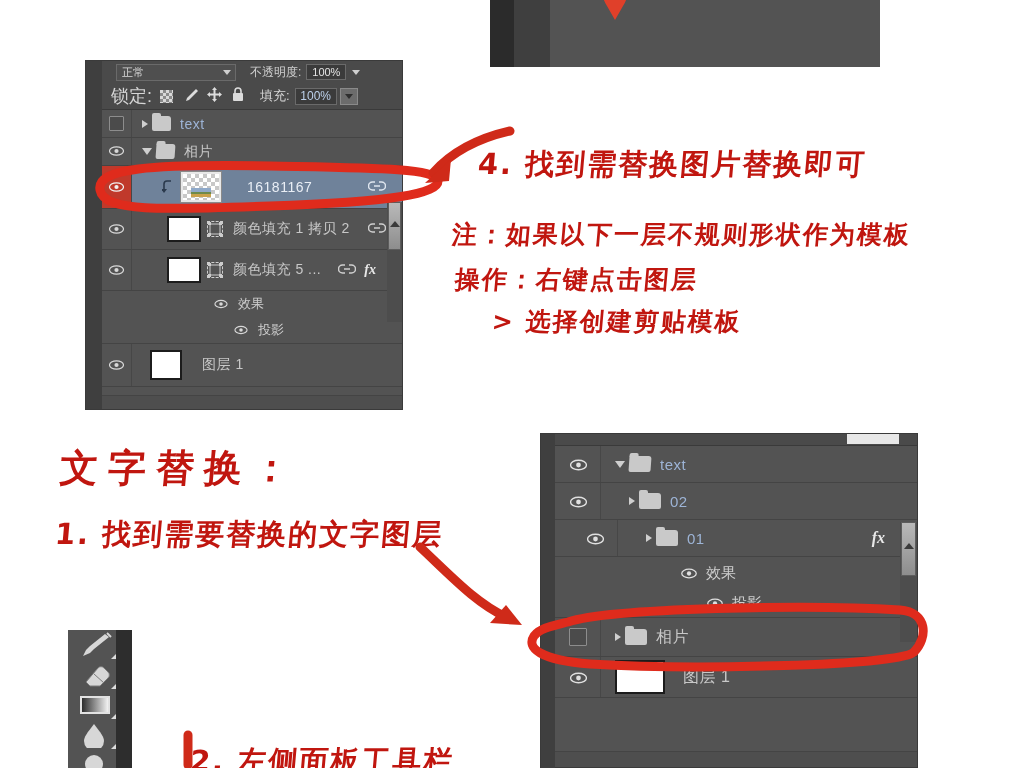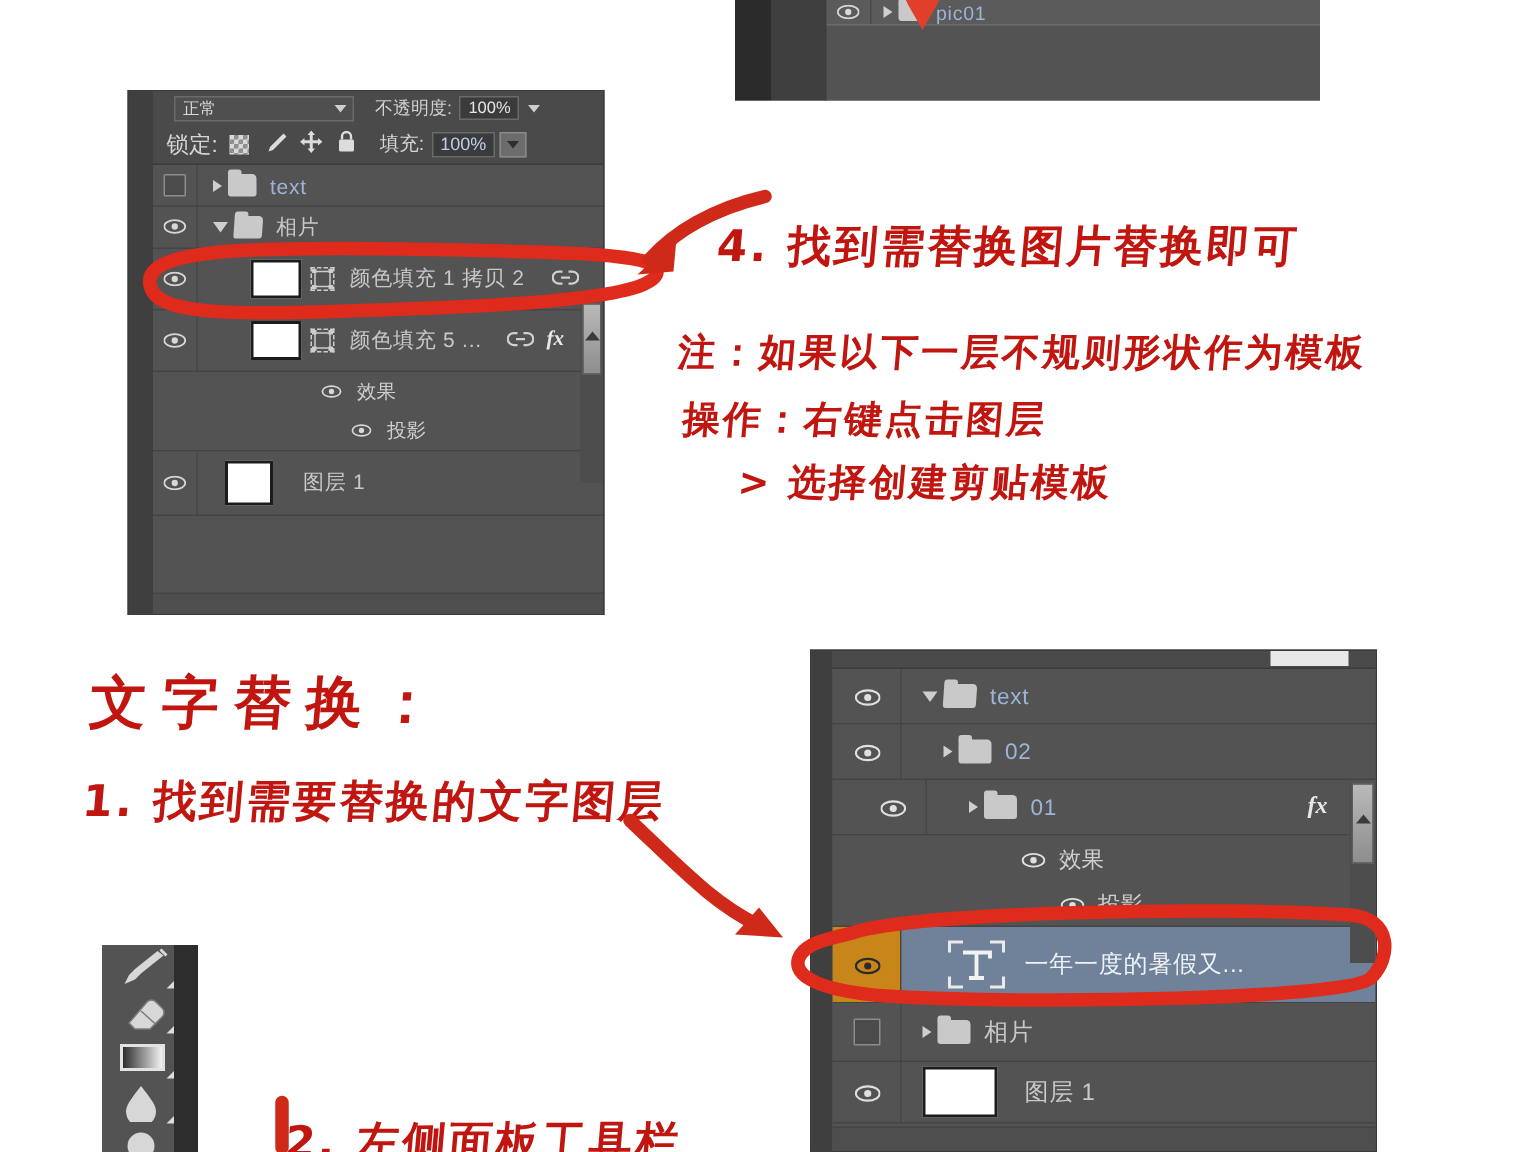--- a/index.html
+++ b/index.html
@@ -49,35 +49,20 @@
         font-family:"DejaVu Sans","Liberation Sans",sans-serif;
         transform:skewX(-5deg);letter-spacing:2px;}
   svg.ink{position:absolute;overflow:visible;pointer-events:none;}
 </style>
 </head>
 <body>
 
 <div class="ps" style="left:490px;top:0;width:390px;height:67px;background:#535353;">
   <div class="ps" style="left:0;top:0;width:24px;height:67px;background:#2b2b2b;"></div>
   <div class="ps" style="left:24px;top:0;width:36px;height:67px;background:#3f3f3f;"></div>
-  <div class="ps" style="left:60px;top:0;width:330px;height:67px;background:#535353;border-left:1px solid #3c3c3c;">
-    <div class="row" style="height:16px;border-bottom:1px solid #6a6a6a;background:#5b5b5b;">
-      <div class="eyecol" style="height:16px;">
-        <span class="eye">
-          <svg width="15" height="10" viewBox="0 0 15 10">
-              <ellipse cx="7.5" cy="5" rx="7" ry="4.2" fill="none" stroke="#d8d8d8" stroke-width="1.2"></ellipse>
-              <circle cx="7.5" cy="5" r="2.1" fill="#d8d8d8"></circle>
-            </svg>
-        </span>
-      </div>
-      <span class="tri" style="margin-left:8px;"></span>
-      <span class="folder" style="width:16px;height:12px;"></span>
-      <span class="lname" style="color:#9db4d6;font-size:13px;">pic01</span>
-    </div>
-  </div>
   <svg class="ink" style="left:105px;top:-20px;width:40px;height:45px;">
     <path d="M20,-2 C6,-2 4,14 12,26 L20,40 L28,26 C36,14 34,-2 20,-2 Z" fill="#e0402a"></path>
   </svg>
 </div>
 
 <div class="ps panel" style="left:85px;top:60px;width:318px;height:350px;">
 
   <div class="ps" style="left:0;top:0;width:16px;height:348px;background:#3f3f3f;"></div>
 
   <div class="ps optbar" style="left:16px;top:0;right:0;height:22px;display:flex;align-items:center;">
@@ -86,21 +71,21 @@
       <span style="position:absolute;right:4px;width:0;height:0;border-left:4px solid transparent;border-right:4px solid transparent;border-top:5px solid #cfcfcf;"></span>
     </div>
     <span style="margin-left:14px;font-size:12px;color:#d0d0d0;">不透明度:</span>
     <div class="ps" style="position:relative;margin-left:5px;width:40px;height:16px;background:#3b3b3b;border:1px solid #6a6a6a;display:flex;align-items:center;justify-content:center;">
       <span style="font-size:11px;color:#e4e4e4;">100%</span>
     </div>
     <span style="margin-left:6px;width:0;height:0;border-left:4px solid transparent;border-right:4px solid transparent;border-top:5px solid #cfcfcf;"></span>
   </div>
 
   <div class="ps optbar" style="left:16px;top:22px;right:0;height:27px;display:flex;align-items:center;border-bottom:1px solid #3a3a3a;">
-    <span style="margin-left:9px;font-size:15px;color:#d6d6d6;">锁定:</span>
+    <span style="margin-left:9px;font-size:18px;color:#d6d6d6;">锁定:</span>
     <span style="margin-left:8px;width:13px;height:13px;
         background-image:linear-gradient(45deg,#8b8b8b 25%,transparent 25%,transparent 75%,#8b8b8b 75%),linear-gradient(45deg,#8b8b8b 25%,#d9d9d9 25%,#d9d9d9 75%,#8b8b8b 75%);
         background-size:6px 6px;background-position:0 0,3px 3px;"></span>
     <span style="margin-left:9px;">
       <svg width="16" height="14" viewBox="0 0 16 14">
           <path d="M14,1 L7,8 L5,10 L4,13 L7,12 L9,10 L16,3 Z" fill="#dcdcdc"></path>
         </svg>
     </span>
     <span style="margin-left:9px;">
       <svg width="15" height="15" viewBox="0 0 15 15">
@@ -140,20 +125,45 @@
               <ellipse cx="7.5" cy="5" rx="7" ry="4.2" fill="none" stroke="#d8d8d8" stroke-width="1.2"></ellipse>
               <circle cx="7.5" cy="5" r="2.1" fill="#d8d8d8"></circle>
             </svg>
         </span>
       </div>
       <span class="tri down" style="margin-left:10px;"></span>
       <span class="folder open"></span>
       <span class="lname">相片</span>
     </div>
 
+    <div class="row sel" style="height:42px;">
+      <div class="eyecol hl">
+        <span class="eye">
+          <svg width="15" height="10" viewBox="0 0 15 10">
+              <ellipse cx="7.5" cy="5" rx="7" ry="4.2" fill="none" stroke="#f0f0f0" stroke-width="1.2"></ellipse>
+              <circle cx="7.5" cy="5" r="2.1" fill="#f0f0f0"></circle>
+            </svg>
+        </span>
+      </div>
+      <span class="clip" style="margin-left:30px;">
+        <svg width="12" height="14" viewBox="0 0 12 14">
+            <path d="M9,1 H5 a3,3 0 0 0 -3,3 V10" fill="none" stroke="#2b3a4d" stroke-width="1.6"></path>
+            <path d="M2,13 L-1,9 H5 Z" fill="#2b3a4d"></path>
+          </svg>
+      </span>
+      <span class="thumbck">
+          <span class="mini"></span>
+        </span>
+      <span class="lname" style="color:#e9eef5;margin-left:16px;">16181167</span>
+      <span class="link" style="position:absolute;right:16px;">
+        <svg width="18" height="11" viewBox="0 0 18 11">
+            <path d="M7,1 H4.5 a4,4 0 0 0 0,8 H7 M11,1 H13.5 a4,4 0 0 1 0,8 H11 M6,5 H12" fill="none" stroke="#dfe6ef" stroke-width="1.5"></path>
+          </svg>
+      </span>
+    </div>
 
     <div class="row" style="height:40px;">
       <div class="eyecol">
         <span class="eye">
           <svg width="15" height="10" viewBox="0 0 15 10">
               <ellipse cx="7.5" cy="5" rx="7" ry="4.2" fill="none" stroke="#d8d8d8" stroke-width="1.2"></ellipse>
               <circle cx="7.5" cy="5" r="2.1" fill="#d8d8d8"></circle>
             </svg>
         </span>
       </div>
@@ -311,37 +321,20 @@
     <div class="row" style="height:28px;">
       <span class="eye" style="margin-left:152px;">
         <svg width="16" height="11" viewBox="0 0 15 10">
             <ellipse cx="7.5" cy="5" rx="6.8" ry="4" fill="none" stroke="#e0e0e0" stroke-width="1.2"></ellipse>
             <circle cx="7.5" cy="5" r="2" fill="#e0e0e0"></circle>
           </svg>
       </span>
       <span class="sub" style="margin-left:10px;font-size:15px;">投影</span>
     </div>
 
-    <div class="row sel" style="height:50px;">
-      <div class="eyecol amber" style="width:46px;">
-        <span class="eye">
-          <svg width="17" height="12" viewBox="0 0 15 10">
-              <ellipse cx="7.5" cy="5" rx="7" ry="4.2" fill="none" stroke="#2b2b2b" stroke-width="1.3"></ellipse>
-              <circle cx="7.5" cy="5" r="2.1" fill="#2b2b2b"></circle>
-            </svg>
-        </span>
-      </div>
-      <span style="margin-left:28px;width:44px;height:38px;position:relative;display:inline-block;">
-        <svg width="44" height="38" viewBox="0 0 44 38">
-          <path d="M4,11 V4 H13 M31,4 H40 V11 M40,27 V34 H31 M13,34 H4 V27" fill="none" stroke="#eaeaea" stroke-width="2"></path>
-          <path d="M13,11 H31 V15 M22,11 V28 M17,28 H27" fill="none" stroke="#f2f2f2" stroke-width="2.6"></path>
-        </svg>
-      </span>
-      <span class="lname" style="color:#eef2f7;font-size:16px;margin-left:10px;">一年一度的暑假又...</span>
-    </div>
 
     <div class="row" style="height:38px;">
       <div class="eyecol" style="width:46px;">
         <span class="cb" style="width:16px;height:16px;"></span>
       </div>
       <span class="tri" style="margin-left:14px;"></span>
       <span class="folder" style="width:22px;height:16px;"></span>
       <span class="lname" style="font-size:16px;">相片</span>
     </div>
 

